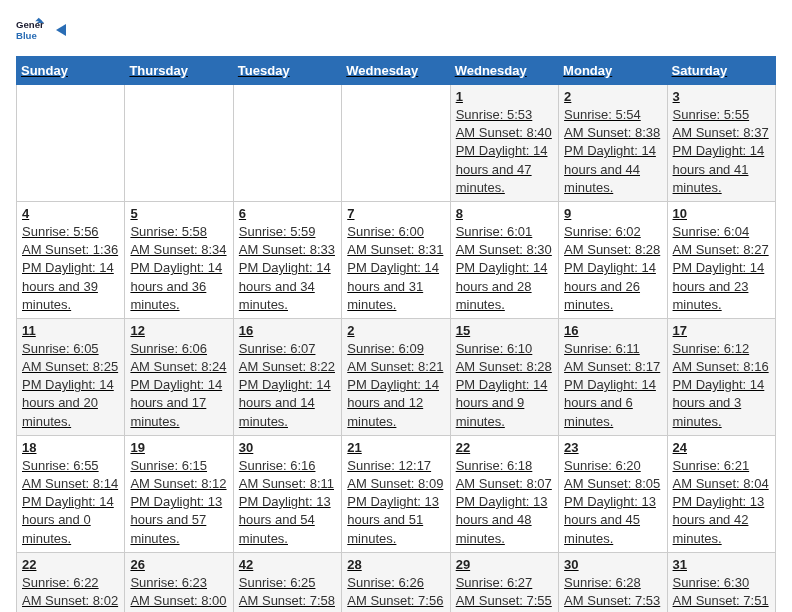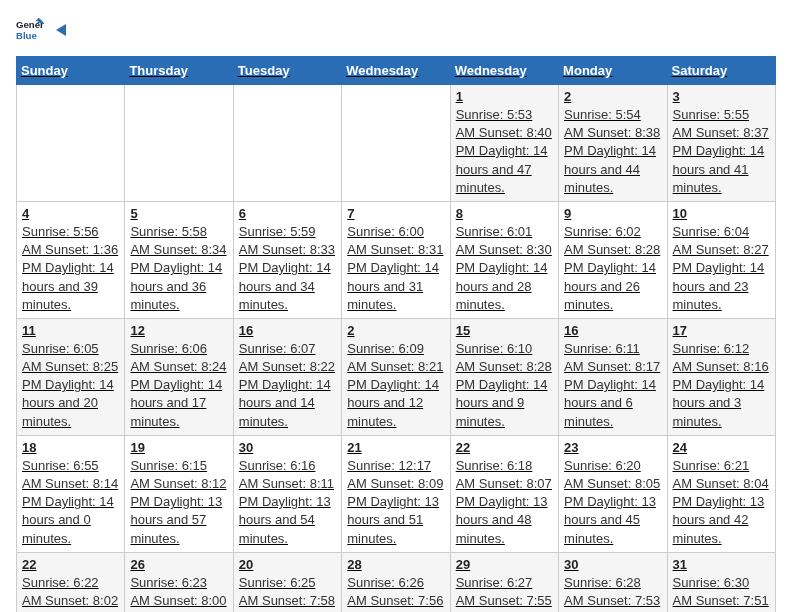--- a/index.html
+++ b/index.html
@@ -282,21 +282,21 @@
 Sunset: 8:02 PM
 Daylight: 13 hours and 39 minutes.</div>
         </td>
         <td>
           <span class="day-num">26</span>
           <div class="cell-content">Sunrise: 6:23 AM
 Sunset: 8:00 PM
 Daylight: 13 hours and 36 minutes.</div>
         </td>
         <td>
-          <span class="day-num">20</span>
+          <span class="day-num">42</span>
           <div class="cell-content">Sunrise: 6:25 AM
 Sunset: 7:58 PM
 Daylight: 13 hours and 33 minutes.</div>
         </td>
         <td>
           <span class="day-num">28</span>
           <div class="cell-content">Sunrise: 6:26 AM
 Sunset: 7:56 PM
 Daylight: 13 hours and 30 minutes.</div>
         </td>

